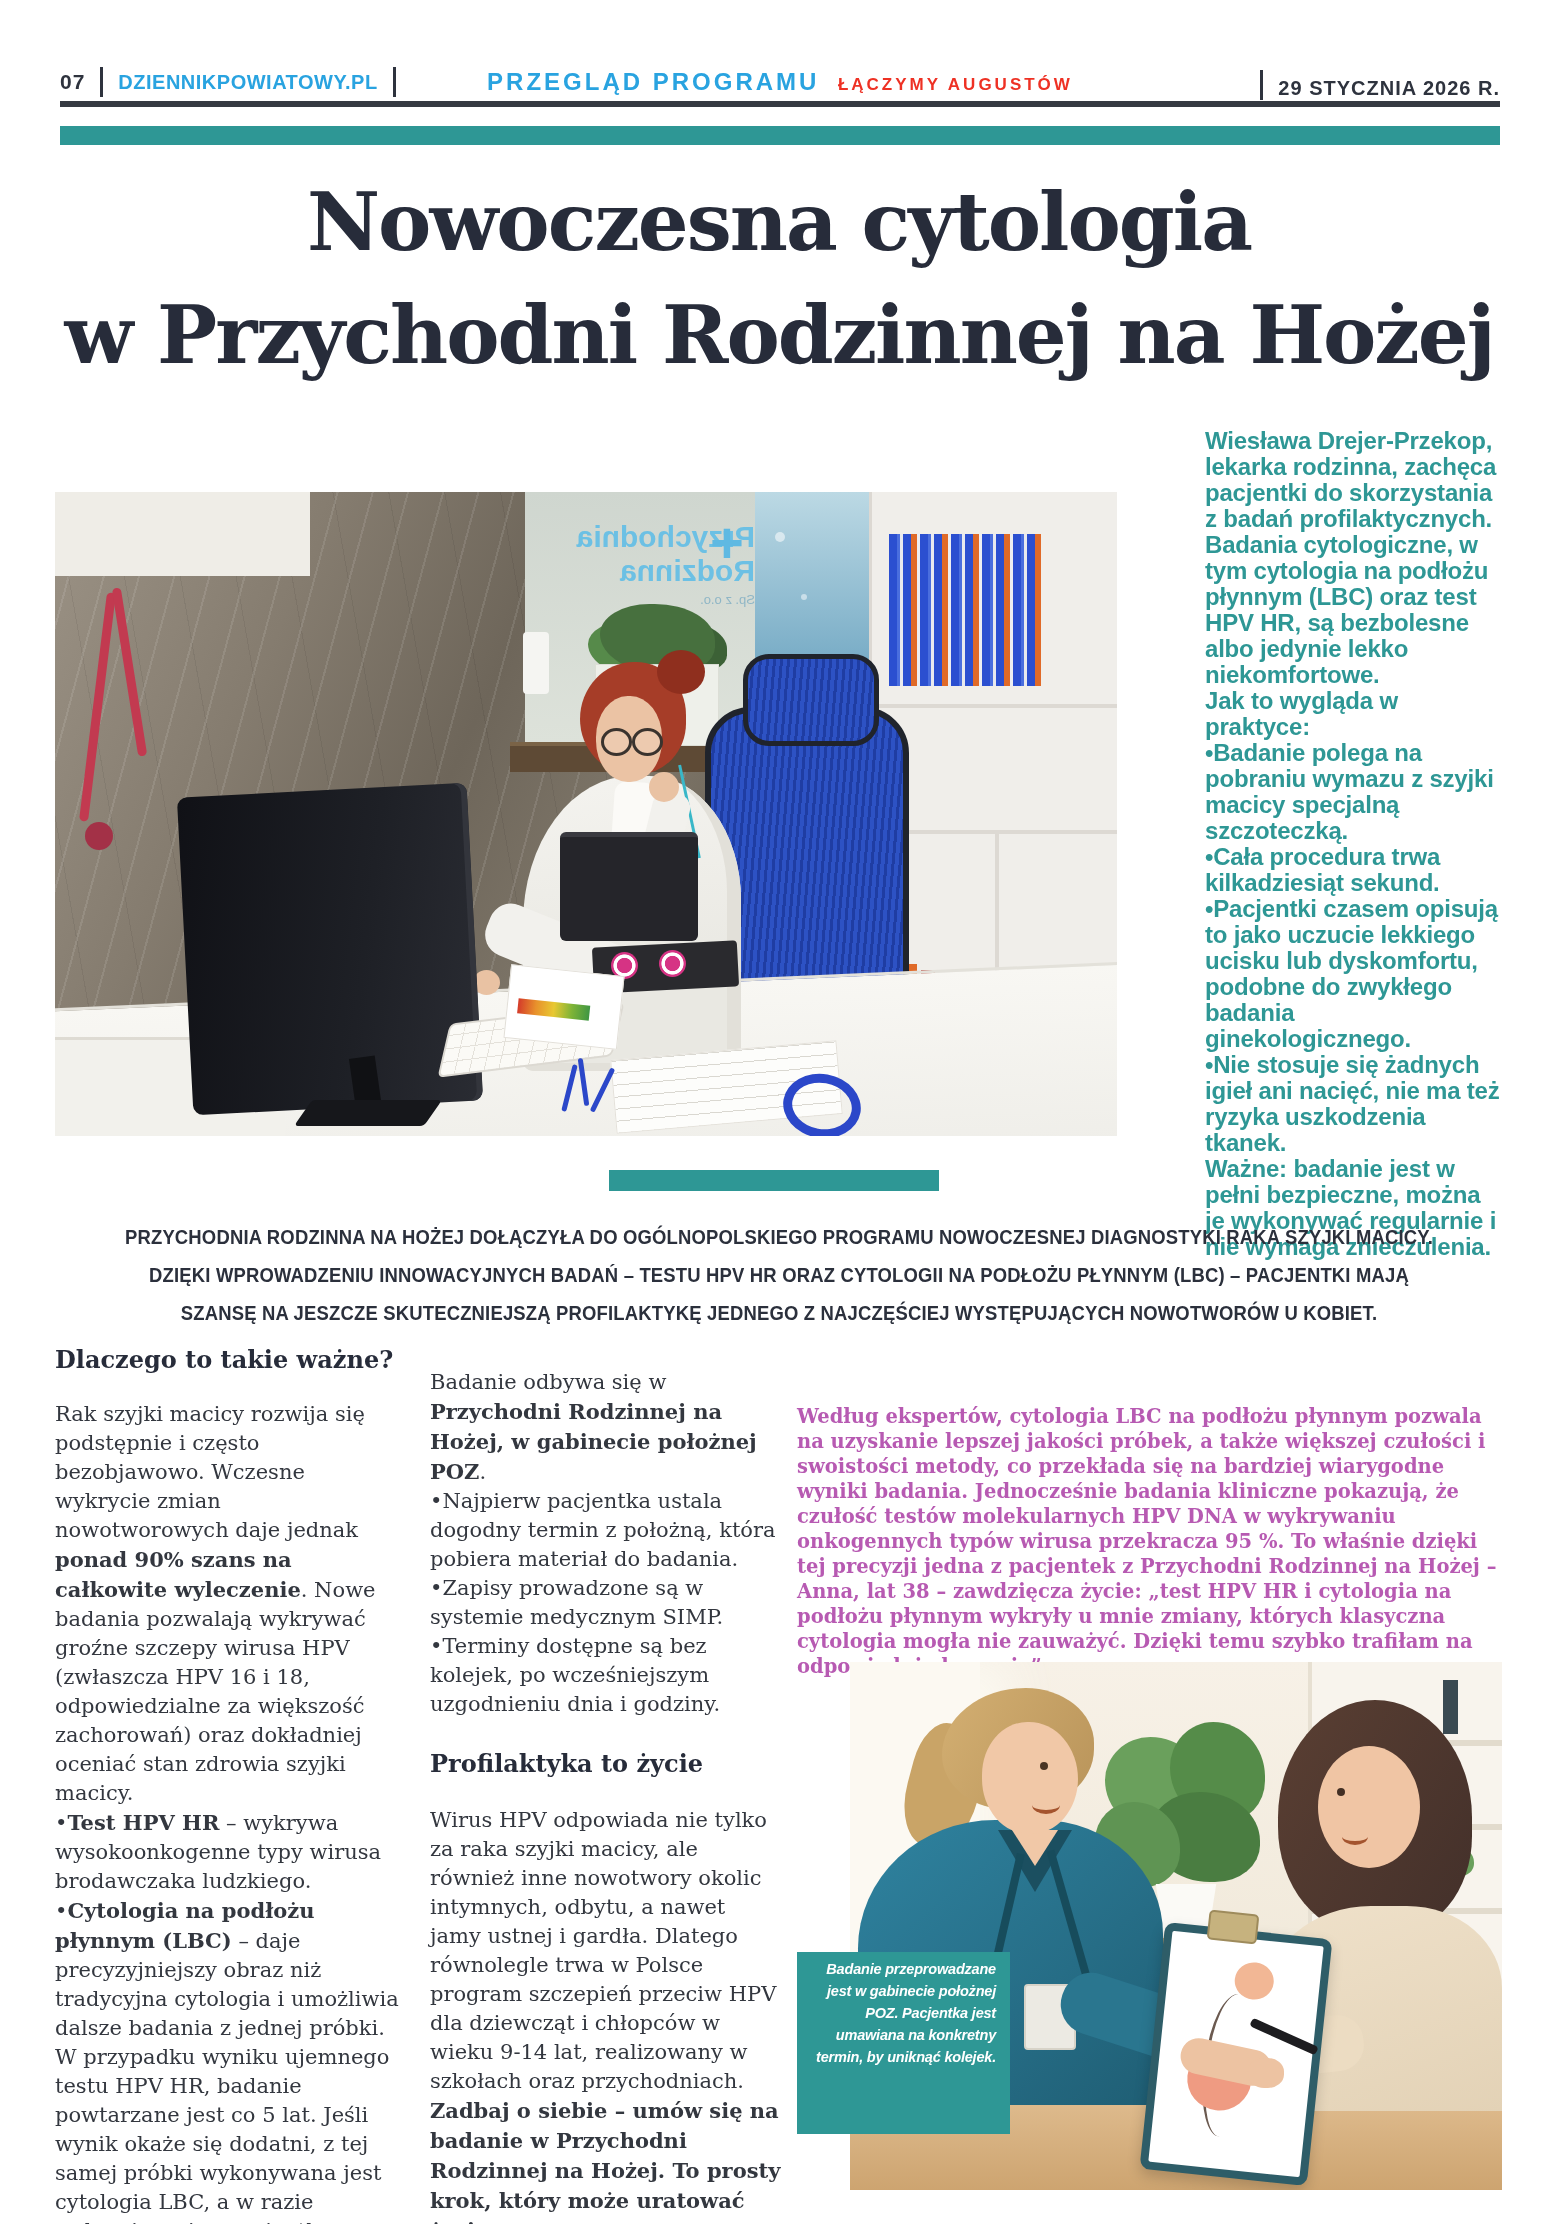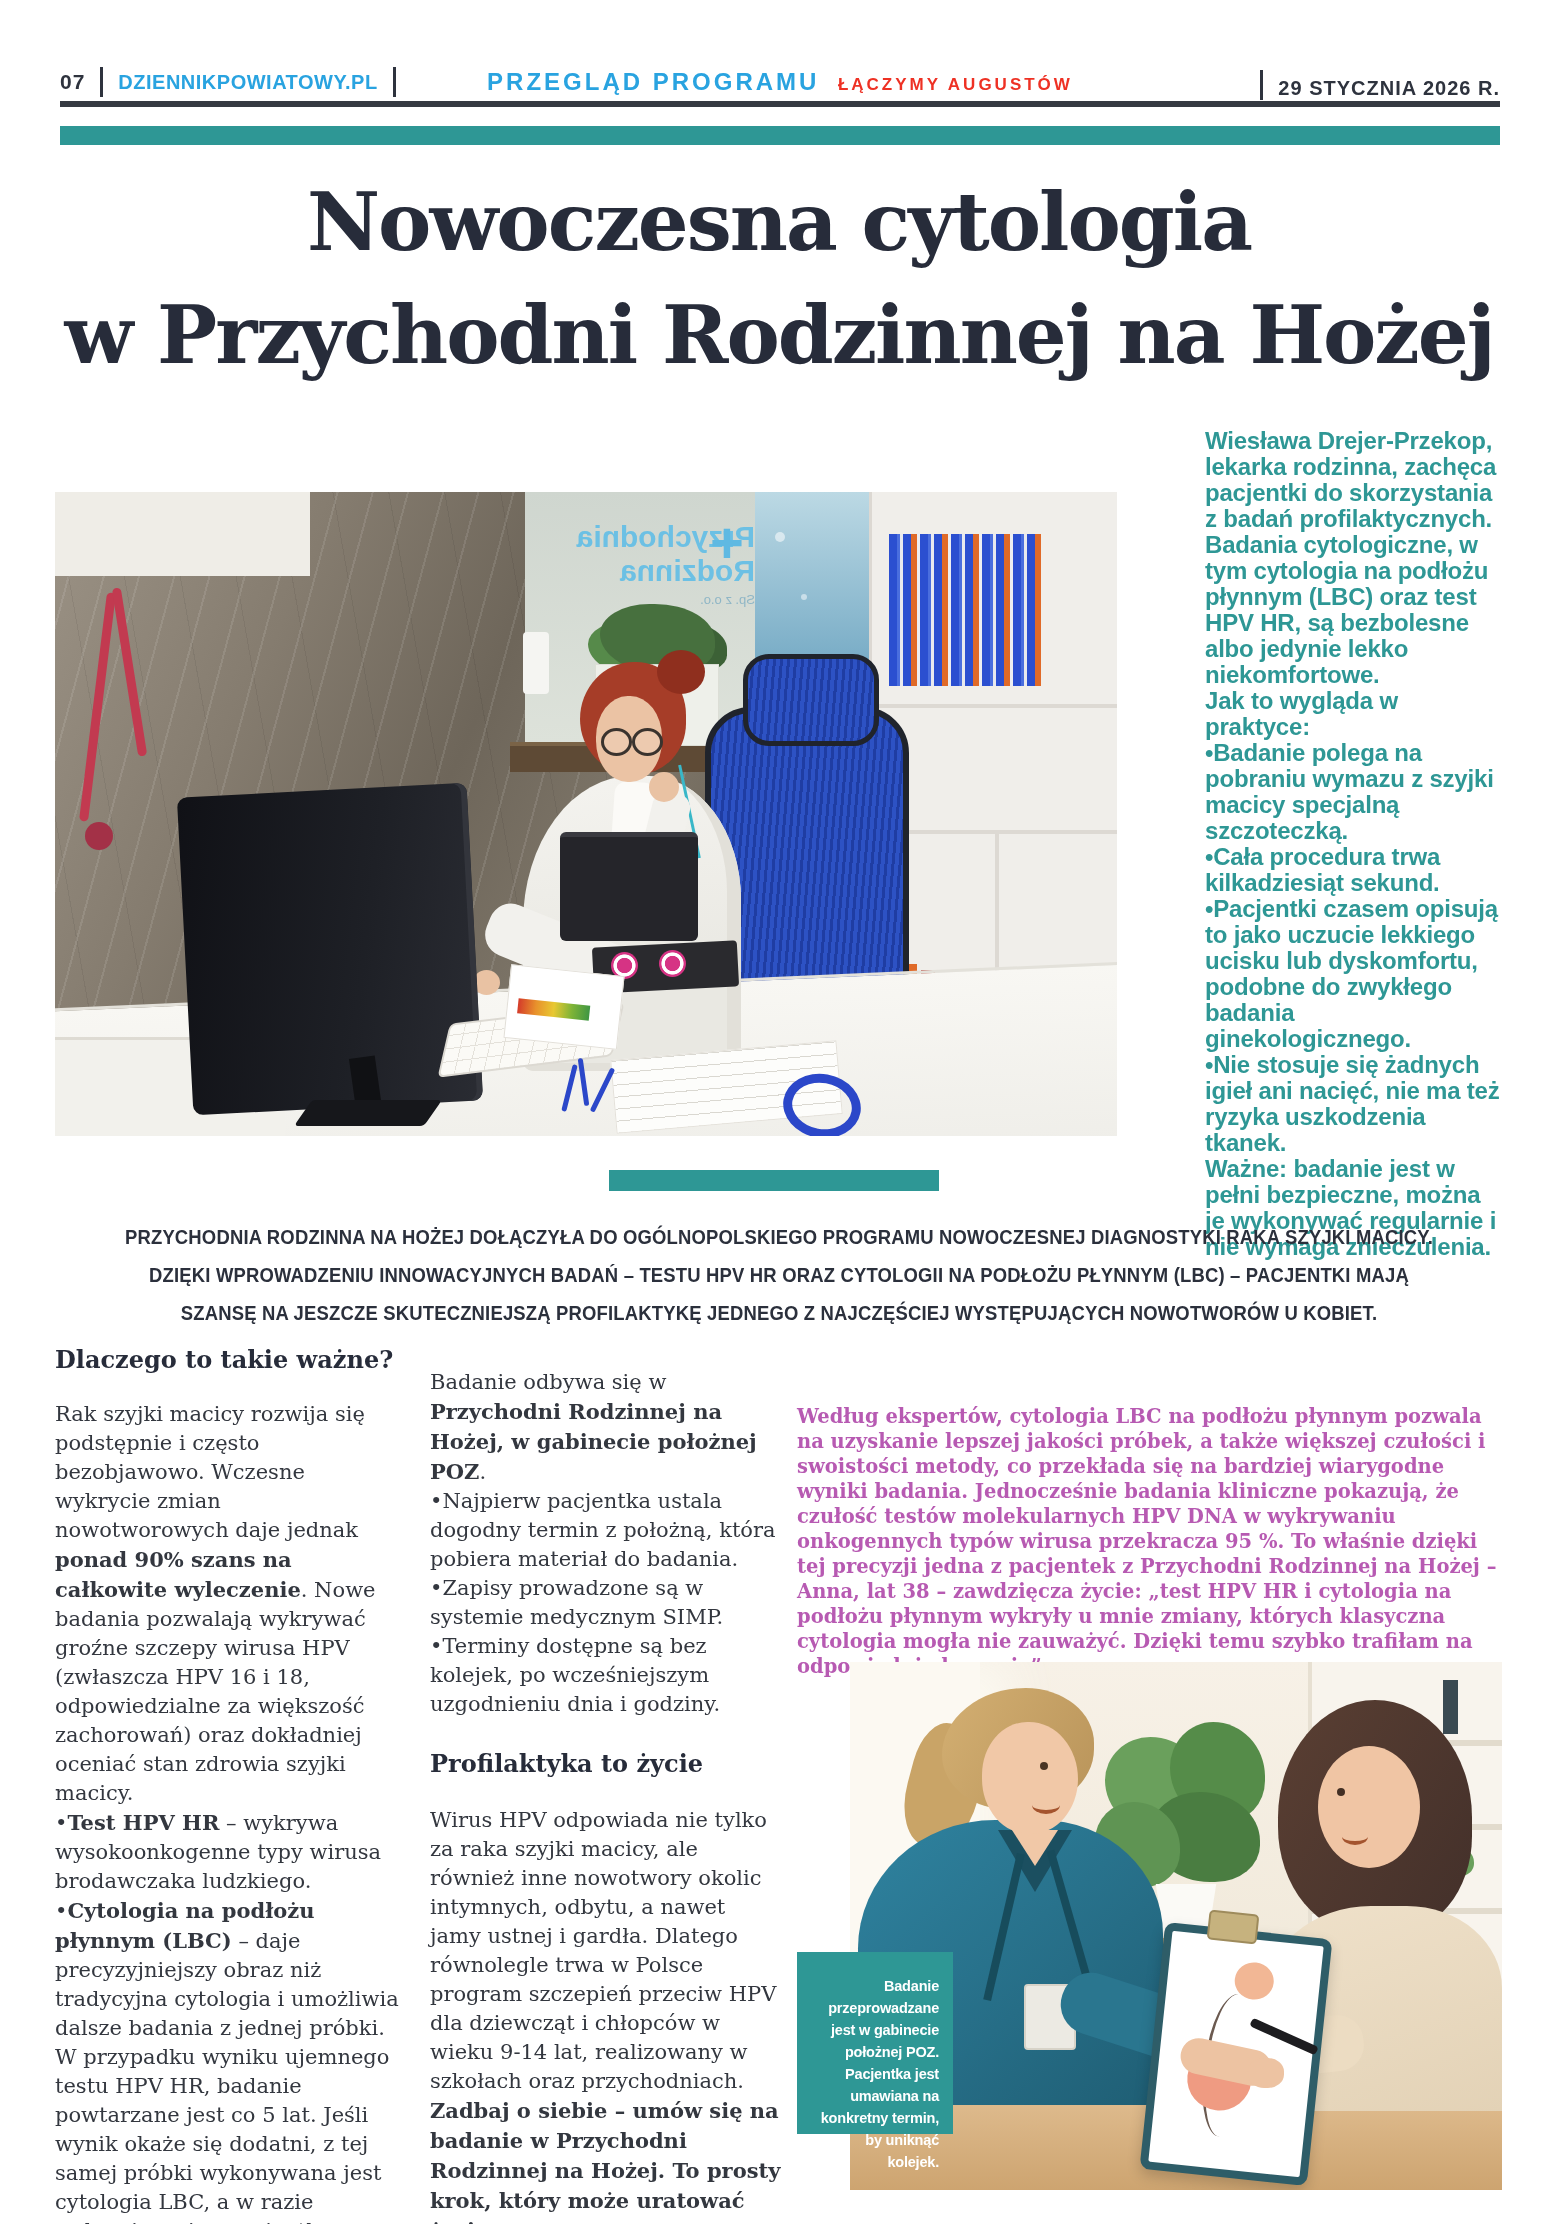--- a/index.html
+++ b/index.html
@@ -185,23 +185,23 @@
            border-radius:50% 50% 42% 46%;}
   .pt-face{left:468px;top:84px;width:102px;height:122px;background:#f0c5a4;border-radius:50%;}
   .pt-eye{left:487px;top:126px;width:8px;height:8px;background:#432f24;border-radius:50%;}
   .pt-smile{left:492px;top:166px;width:26px;height:13px;border-bottom:4px solid #a4542e;border-radius:0 0 50% 50%;}
   .pt-body{left:414px;top:244px;width:238px;height:205px;border-radius:45% 40% 0 0;
            background:linear-gradient(160deg,#efe1ca,#e3d2b6);}
   .pt-arm{left:332px;top:360px;width:182px;height:56px;background:#ecdcc2;border-radius:26px;transform:rotate(-6deg);}
   .pt-hands{left:330px;top:396px;width:62px;height:40px;background:#eec2a0;border-radius:45%;}
 
   
-  .caption-box{position:absolute;left:797px;top:1952px;width:156px;height:182px;background:var(--teal,#2e9795);
+  .caption-box{position:absolute;left:797px;top:1952px;width:213px;height:182px;background:var(--teal,#2e9795);
     color:#fff;font-weight:bold;font-size:14.5px;line-height:22px;text-align:right;
-    padding:23px 14px;box-sizing:border-box;letter-spacing:-.2px;z-index:2;}
+    padding:6px 14px;box-sizing:border-box;letter-spacing:-.2px;z-index:2;font-style:italic;}
 </style>
 </head>
 <body>
 
 <div class="page">
 
   <div class="hdr">
     <div class="hdr-center">
       <span class="hdr-brand">PRZEGLĄD PROGRAMU</span>
       <span class="hdr-tag">ŁĄCZYMY AUGUSTÓW</span>

